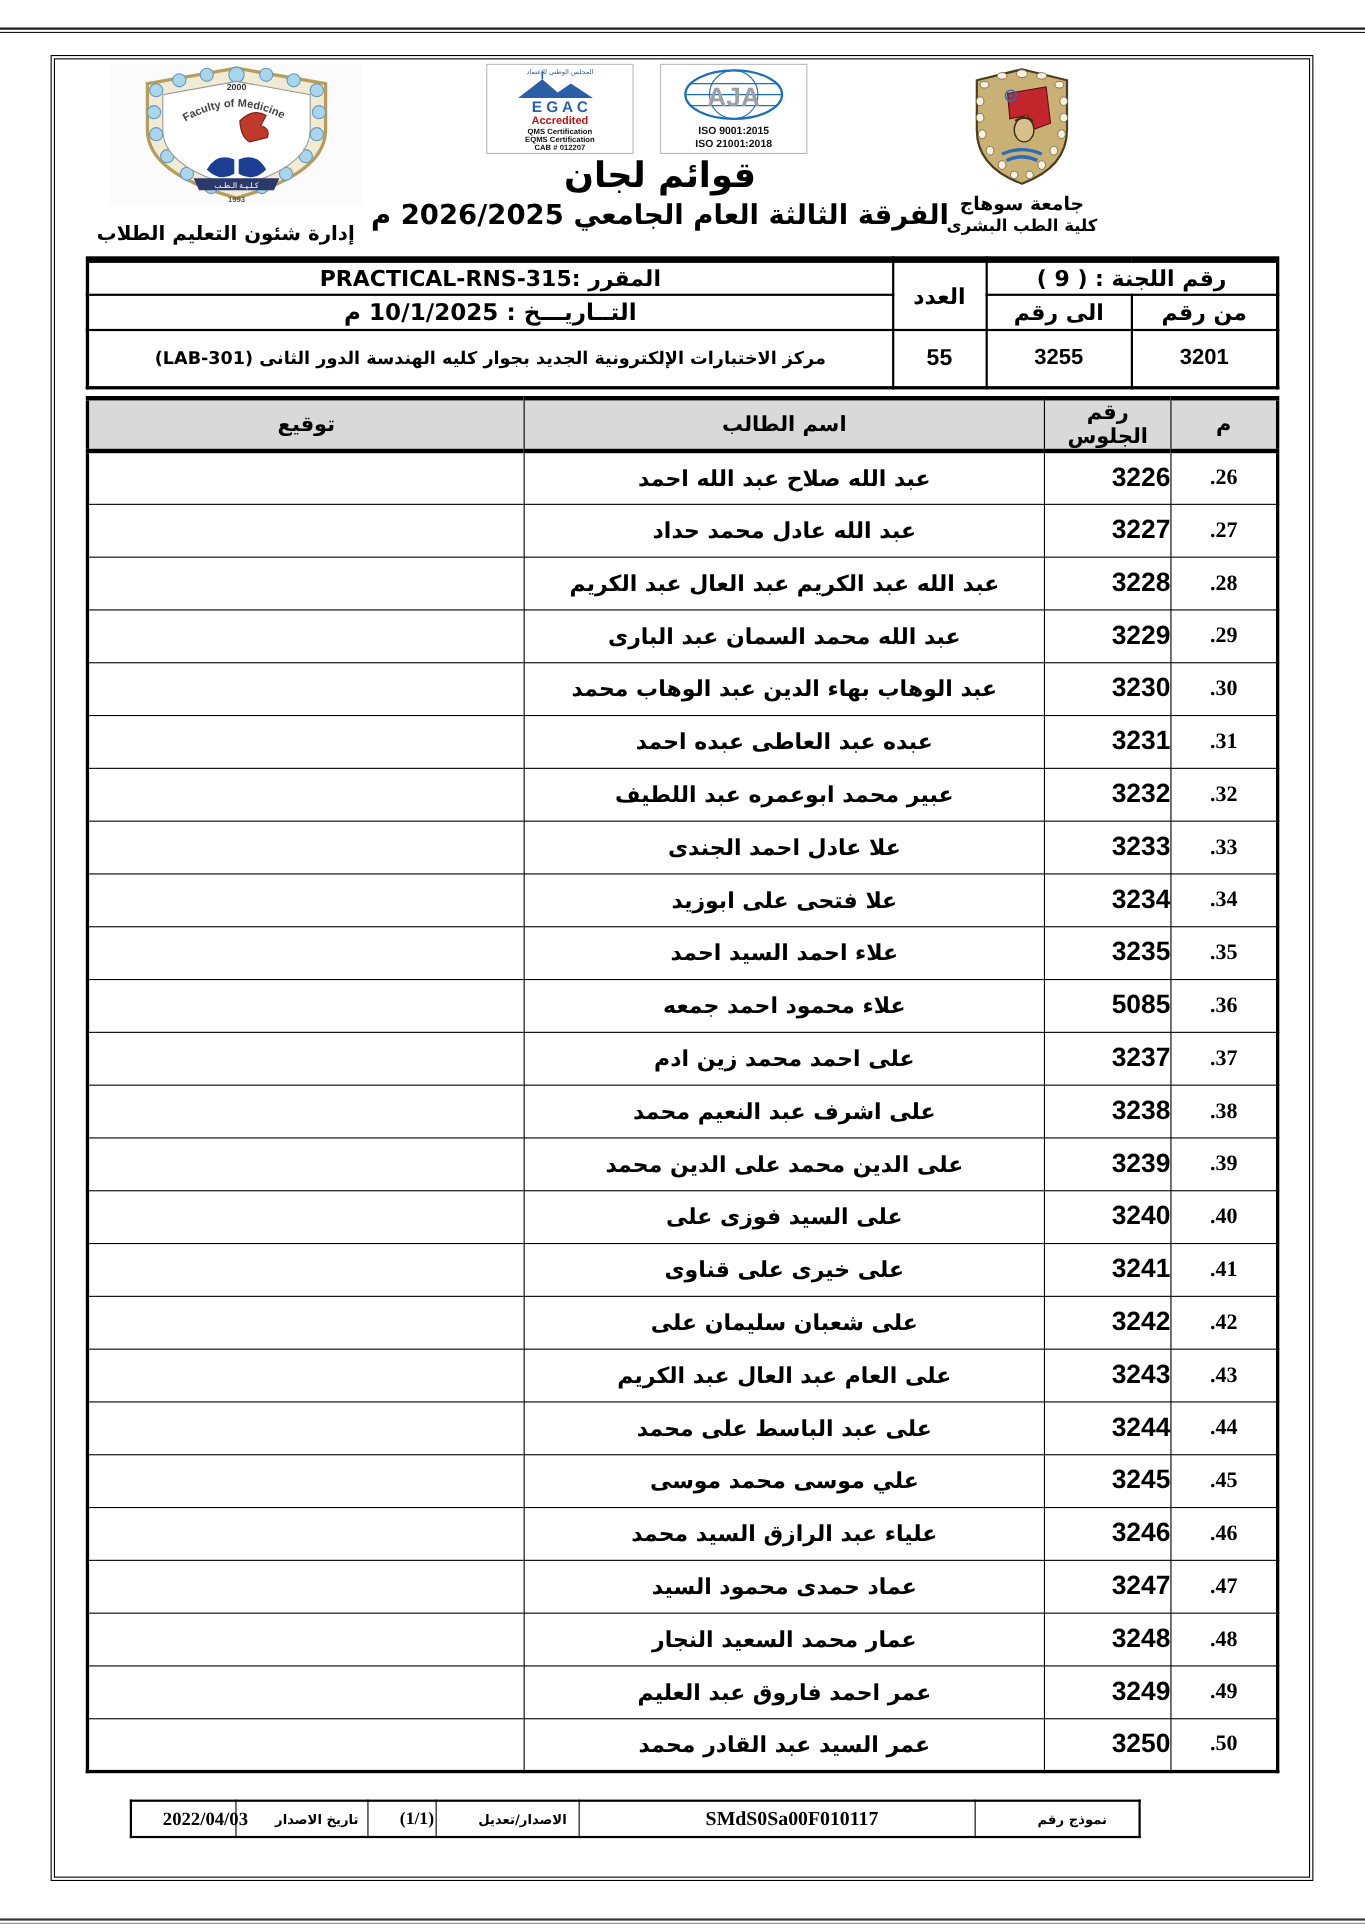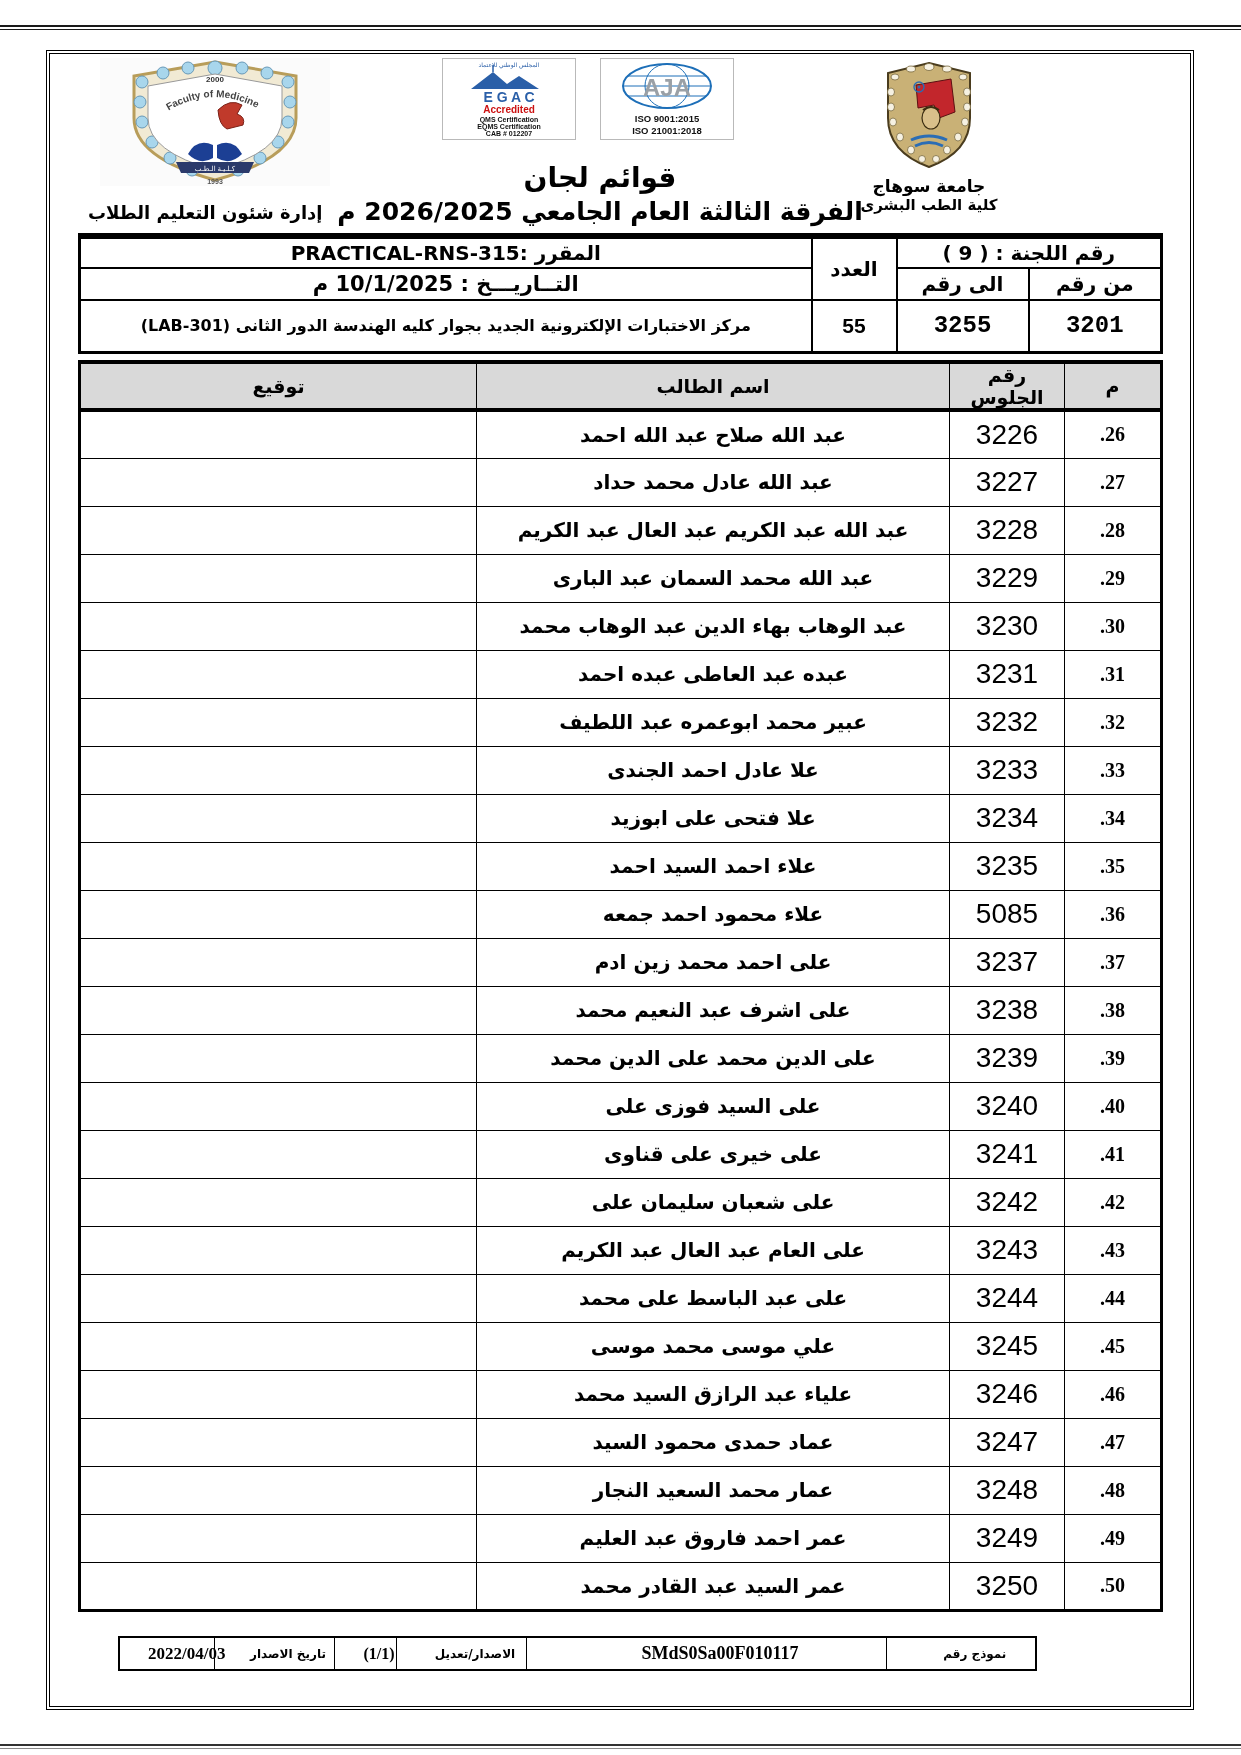--- a/index.html
+++ b/index.html
@@ -16,54 +16,54 @@
 
   
   .faculty-logo-wrap { position:absolute; left:100px; top:58px; width:230px; height:128px; background:#fbfbfb; }
   .dept-caption { position:absolute; left:88px; top:202px; width:254px; text-align:left;
     font-weight:700; font-size:18px; direction:rtl; }
 
   .badges { position:absolute; left:442px; top:58px; width:310px; display:flex; gap:24px; }
   .badge-box { width:134px; height:82px; background:#fff; border:1px solid #b9b9b9; }
 
   .title-block { position:absolute; left:320px; top:140px; width:560px; text-align:center; direction:rtl; }
-  .title-line1 { font-size:28px; font-weight:700;margin-top:21px; }
+  .title-line1 { font-size:32px; font-weight:700; }
   .title-line2 { font-size:25px; font-weight:700; margin-top:3px; }
 
   .sohag-wrap { position:absolute; left:858px; top:60px; width:142px; text-align:center; }
   .sohag-caption1 { font-weight:700; font-size:17px; direction:rtl; margin-top:2px; }
   .sohag-caption2 { font-weight:700; font-size:15px; direction:rtl; }
 
   
   table { border-collapse:collapse; table-layout:fixed; }
   .info-table { position:absolute; left:78px; top:233px; width:1082px; direction:rtl;
     border:3px solid #000; border-top:6px solid #000; }
   .info-table td { border:2px solid #000; text-align:center; vertical-align:middle; font-weight:700; }
   .r1 { height:32px; } .r2 { height:32px; } .r3 { height:52px; }
   .committee-cell { font-size:20px; }
   .label-cell { font-size:20px; }
   .course-cell { font-size:20px; }
   .date-cell { font-size:21px; }
   .location-cell { font-size:16px; }
-  .big-num { font-family:Liberation Mono, monospace; font-size:24px; font-weight:700; direction:ltr; }
+  .big-num { font-family:Liberation Sans, sans-serif; font-size:20px; font-weight:700; direction:ltr; }
   .mid-num { font-family:"Liberation Sans", sans-serif; font-size:21px; font-weight:700; direction:ltr; }
 
   
   .main-table { position:absolute; left:78px; top:360px; width:1082px; direction:rtl;
     border:3px solid #000; }
   .main-table td { border:1.5px solid #000; text-align:center; vertical-align:middle; }
   .main-table thead td { background:#d9d9d9; height:36px; font-weight:700; font-size:19px;
     border-top:4px solid #000; border-bottom:4px solid #000; }
   .main-table tbody td { height:48px; }
   .col-index  { width:97px; }
   .col-seat   { width:115px; }
   .col-name   { width:473px; }
   .col-sign   { width:397px; }
   td.cell-index { direction:ltr; font-family:"Liberation Serif", serif; font-weight:700; font-size:20px; }
-  td.cell-seat  { direction:ltr; font-family:"Liberation Sans", sans-serif; font-weight:400; font-size:28px; }
+  td.cell-seat  { direction:ltr; font-family:"Liberation Sans", sans-serif; font-weight:700; font-size:24px;text-align:right; }
   td.cell-name  { direction:rtl; font-weight:700; font-size:20px; }
 
   
   .footer-table { position:absolute; left:118px; top:1636px; width:917px; direction:rtl;
     border:2.5px solid #000; }
   .footer-table td { border:1.5px solid #000; text-align:center; vertical-align:middle; height:33px; font-weight:700;padding-left:28px; }
   .ft-label { font-size:12px; }
   .ft-serial { direction:ltr; font-family:"Liberation Serif", serif; font-size:18px; }
   .ft-issue { direction:ltr; font-family:"Liberation Serif", serif; font-size:16px; }
   .ft-date { direction:ltr; font-family:"Liberation Serif", serif; font-size:17px; }

